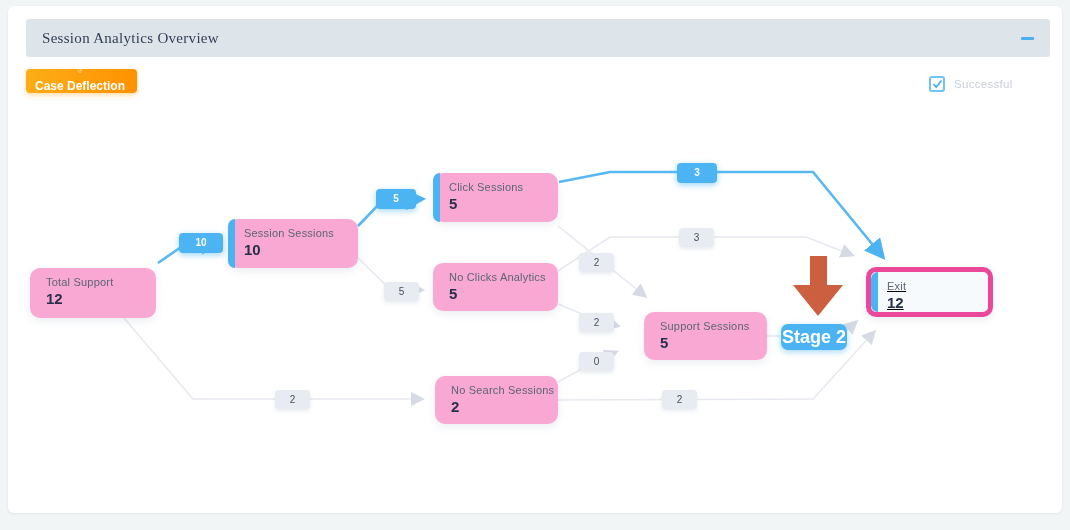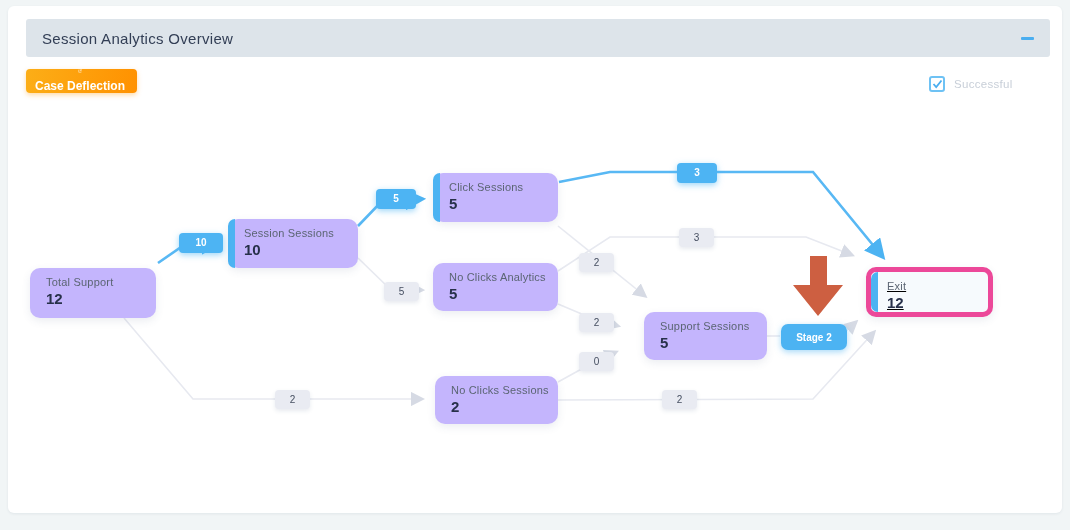--- a/index.html
+++ b/index.html
@@ -15,21 +15,21 @@
     background:#ffffff; border-radius:6px;
     box-shadow:0 1px 3px rgba(40,60,90,0.08);
   }
   .panel-header {
     position:absolute; left:18px; top:13px; width:1024px; height:38px;
     background:#dde4ea; border-radius:3px;
     display:flex; align-items:center; justify-content:space-between;
     padding:0 16px;
   }
   .panel-title {
-    color:#323e55; font-size:15px; letter-spacing:0.3px;
+    color:#323e55; font-size:15px; letter-spacing:0.3px;font-family:Liberation Serif, serif;
   }
   .minimize-bar {
     width:13px; height:3px; background:#4aaef0; border-radius:1px; cursor:pointer;
   }
   .btn-case-deflection {
     position:absolute; left:18px; top:63px; height:24px;
     display:inline-flex; align-items:center; gap:6px;
     padding:0 12px 0 9px;
     background:linear-gradient(100deg,#fcae17,#ff9100);
     border:none; border-radius:4px; cursor:pointer;
@@ -46,21 +46,21 @@
     width:16px; height:16px; border:2px solid #6ec2f4; border-radius:3px;
     background:#ffffff; display:flex; align-items:center; justify-content:center;
     cursor:pointer;
   }
   .legend-label { color:#c8cfd8; font-size:11.5px; letter-spacing:0.3px; }
 
   .edges-svg { position:absolute; left:0; top:0; width:1070px; height:530px; pointer-events:none; z-index:1; }
 
   .node {
     position:absolute; z-index:2;
-    background:#c4b5fd; border-radius:10px;
+    background:#f9a8d4; border-radius:10px;
     box-shadow:0 3px 8px rgba(60,80,120,0.10);
     padding:8px 12px 6px 16px;
     cursor:pointer;
   }
   .node .accent-bar {
     position:absolute; left:0; top:0; bottom:0; width:7px;
     background:#4cb3f2; border-radius:10px 0 0 10px;
   }
   .node.exit-node { background:#f6fafd; border:5px solid #ec4899;text-decoration:underline; }
   .node-label { color:#5b6573; font-size:11px; letter-spacing:0.2px; margin-bottom:2px; white-space:nowrap; }
@@ -76,21 +76,21 @@
     box-shadow:0 2px 4px rgba(60,80,120,0.12);
   }
   .pill.blue {
     background:#4db4f3; color:#ffffff; font-weight:bold;
     height:20px; line-height:20px;
     box-shadow:0 2px 6px rgba(77,180,243,0.55);
   }
   .stage-badge {
     position:absolute; left:781px; top:324px; width:66px; height:26px; z-index:3;
     background:#4cb3f2; border:none; border-radius:7px; cursor:pointer;
-    color:#ffffff; font-size:10px; font-weight:bold;
+    color:#ffffff; font-size:18px; font-weight:bold;
     box-shadow:0 2px 6px rgba(77,179,242,0.5);
     font-family:"Liberation Sans", sans-serif;
   }
   .pointer-arrow-svg { position:absolute; left:788px; top:254px; z-index:4; }
 </style>
 </head>
 <body>
 
 <div class="card">
 
@@ -158,21 +158,21 @@
   <div class="node-label">Click Sessions</div>
   <div class="node-value">5</div>
 </div>
 
 <div class="node" style="left:433px;top:263px;width:125px;height:48px">
   <div class="node-label">No Clicks Analytics</div>
   <div class="node-value">5</div>
 </div>
 
 <div class="node" style="left:435px;top:376px;width:123px;height:48px">
-  <div class="node-label">No Clicks Sessions</div>
+  <div class="node-label">No Search Sessions</div>
   <div class="node-value">2</div>
 </div>
 
 <div class="node" style="left:644px;top:312px;width:123px;height:48px">
   <div class="node-label">Support Sessions</div>
   <div class="node-value">5</div>
 </div>
 
 <div class="node exit-node" style="left:866px;top:267px;width:127px;height:50px">
   <span class="accent-bar"></span>

